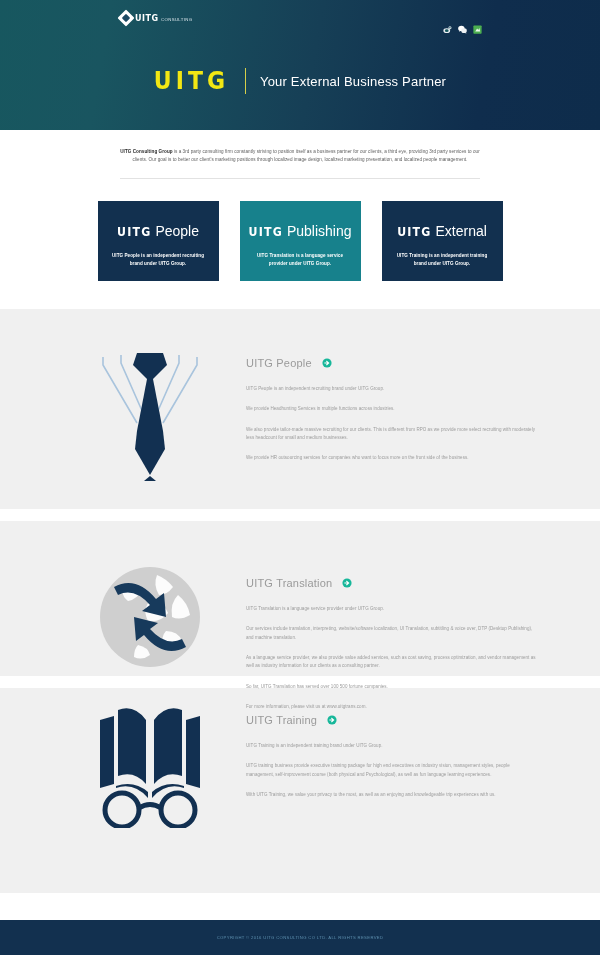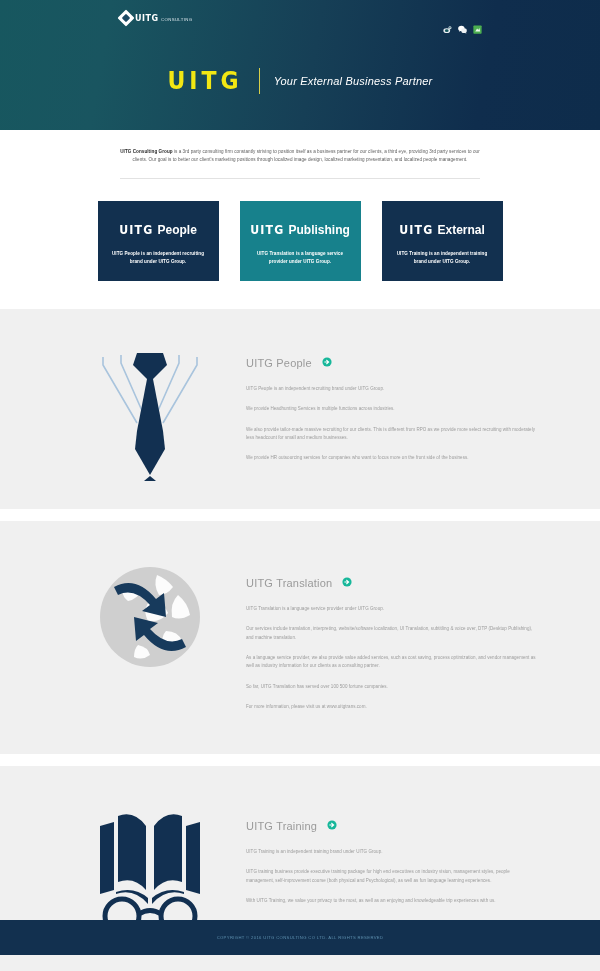--- a/index.html
+++ b/index.html
@@ -94,25 +94,24 @@
     line-height: 1;
     transform: scaleY(1.15);
   }
   .hero-divider {
     width: 1px;
     height: 26px;
     background: #d6cf4a;
     margin: 0 14px 0 16px;
   }
   .hero-tagline {
-    font-size: 11px;
+    font-size: 13px;
     color: #ffffff;
     letter-spacing: 0.2px;
     white-space: nowrap;
-    font-style: italic;
   }
 
   
   .intro {
     padding: 18px 120px 0 120px;
   }
   .intro-text {
     font-size: 4.6px;
     line-height: 1.85;
     color: #5d5d5d;
@@ -151,61 +150,62 @@
   }
   .card-mark {
     font-family: "DejaVu Sans", sans-serif;
     font-weight: bold;
     font-size: 11px;
     color: #ffffff;
     letter-spacing: 1.2px;
     transform: scaleY(1.1);
   }
   .card-name {
-    font-size: 12px;
+    font-size: 14px;
     color: #ffffff;
-    font-weight: 700;
+    font-weight: 400;
   }
   .card-desc {
     font-size: 4.6px;
     line-height: 1.75;
     color: #ffffff;
     font-weight: bold;
     letter-spacing: 0.05px;
   }
 
   
   .section {
     display: flex;
     align-items: flex-start;
     padding: 0 60px;
     background: #f0f0f0;
   }
   .section-gap { height: 12px; background: #ffffff; }
 
   .sec-people     { height: 200px; padding-top: 22px; }
-  .sec-translation{ height: 233px; padding-top: 30px; }
-  .sec-training   { height: 205px; padding-top: 28px; }
+  .sec-translation{ height: 155px; padding-top: 30px; }
+  .sec-training   { height: 205px; }
 
   .sec-figure {
     width: 180px;
     flex: none;
     display: flex;
     justify-content: center;
     align-items: flex-start;
     padding-top: 4px;
   }
   .sec-body {
     flex: 1;
     padding-left: 6px;
     padding-top: 26px;
   }
 
   .sec-heading {
     display: flex;
+    align-items: center;
     gap: 10px;
     margin-bottom: 16px;
   }
   .sec-heading-text {
     font-size: 11px;
     color: #9a9a9a;
     font-weight: 400;
     letter-spacing: 0.2px;
   }
   .arrow-badge {

